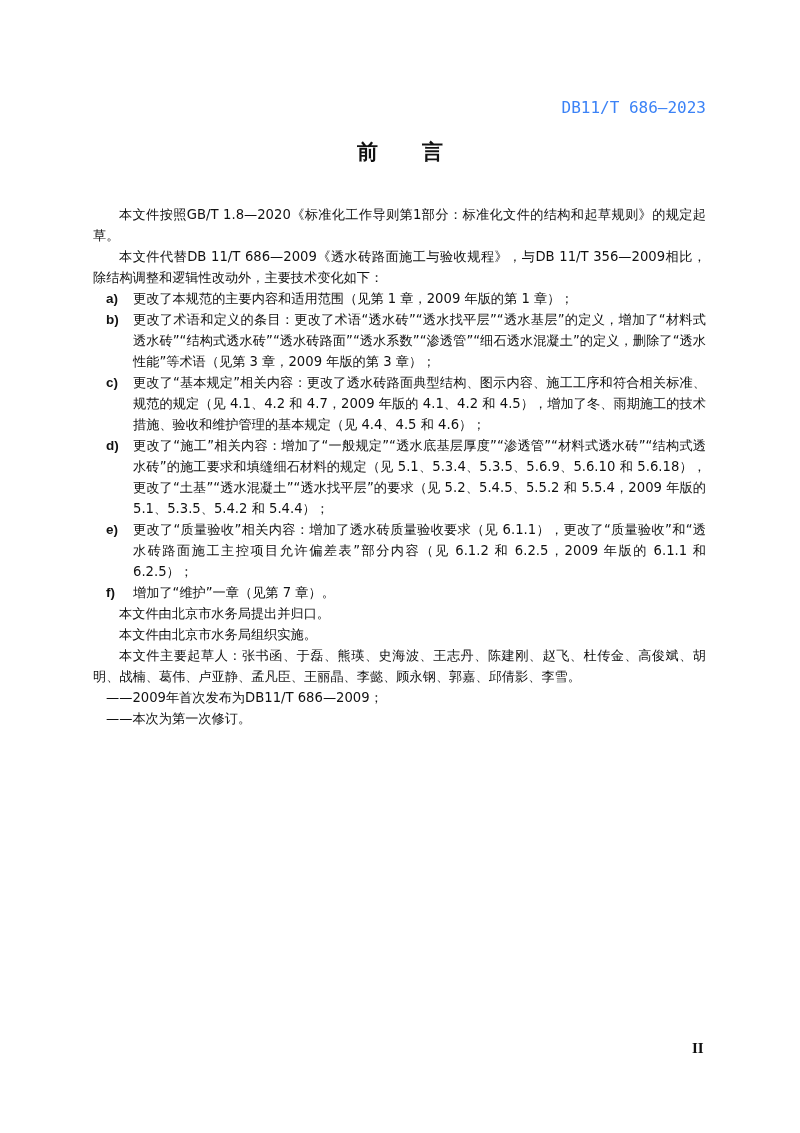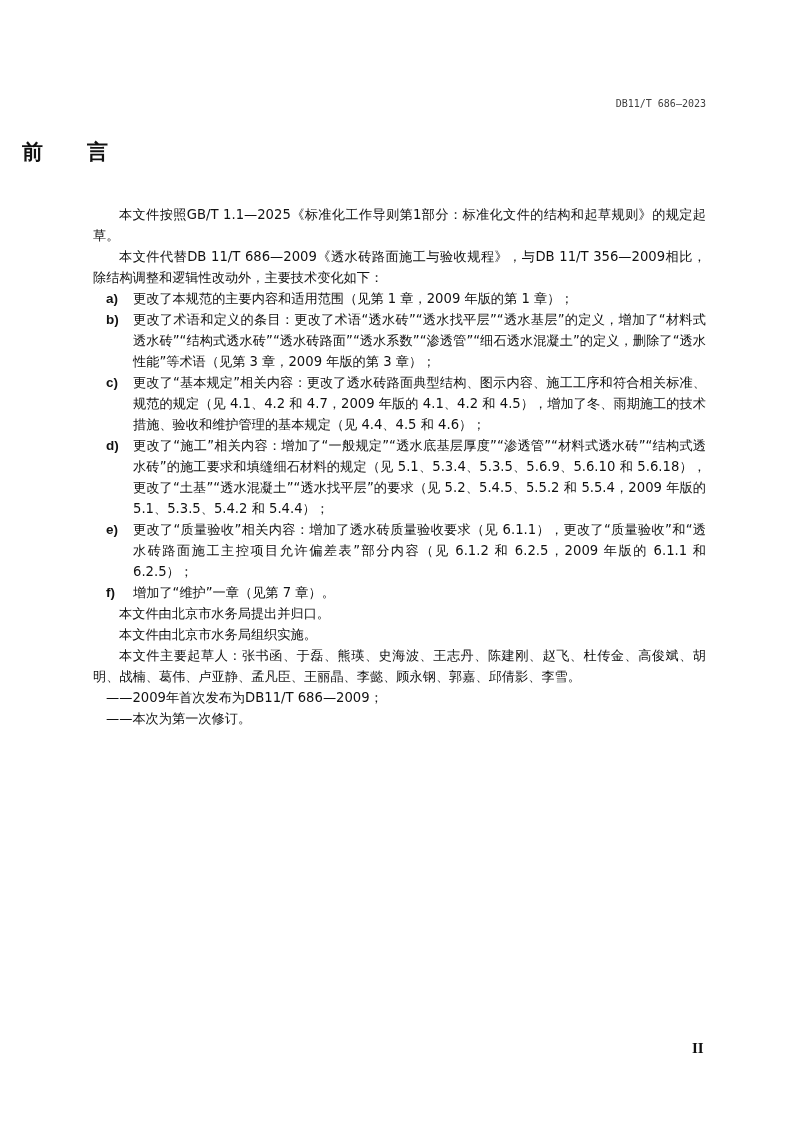--- a/index.html
+++ b/index.html
@@ -1,40 +1,40 @@
 <!DOCTYPE html>
 <html><head>
 <meta charset="utf-8">
 <style>
   html, body { margin: 0; padding: 0; background: #ffffff; }
   body { width: 800px; height: 1133px; position: relative; overflow: hidden;
          font-family: "DejaVu Sans", "Liberation Sans", sans-serif; color: #111; }
   .header-code { position: absolute; top: 98px; right: 94px; font-family: "DejaVu Sans Mono", "Liberation Mono", monospace;
-                 font-size: 10px; letter-spacing: 0px; color: #404040; margin-left: 13px; }
-  .title { position: absolute; top: 138px; left: 0; width: 800px; text-align: left;
+                 font-size: 16px; letter-spacing: 0px; color: #3b82f6; margin-left: 13px; }
+  .title { position: absolute; top: 138px; left: 0; width: 800px; text-align: center;
            font-size: 21px; font-weight: bold; letter-spacing: 0; color: #111; }
   .title span { display: inline-block; margin: 0 22px; }
   .body { position: absolute; top: 204px; left: 93px; width: 613px; font-size: 13.2px; line-height: 21px; }
   .p { text-indent: 26px; margin: 0; text-align: justify; }
   .li { position: relative; padding-left: 40px; margin: 0; text-align: justify; }
   .li .mk { position: absolute; left: 13px; top: 0; font-family: "Liberation Sans", sans-serif; font-weight: bold; font-size: 13.5px; }
   .dash { margin: 0; text-indent: 13px; }
   .page-num { position: absolute; top: 1040px; left: 692px; font-size: 15px; font-weight: bold; font-family: "Liberation Serif", serif; }
 </style>
 </head>
 <body>
 
 <div class="header-code">DB11/T 686—2023</div>
 
 <div class="title">
   <span>前</span><span>言</span>
 </div>
 
 <div class="body">
-  <p class="p">本文件按照GB/T 1.1—2025《标准化工作导则第1部分：标准化文件的结构和起草规则》的规定起草。</p>
+  <p class="p">本文件按照GB/T 1.8—2020《标准化工作导则第1部分：标准化文件的结构和起草规则》的规定起草。</p>
   <p class="p">本文件代替DB 11/T 686—2009《透水砖路面施工与验收规程》，与DB 11/T 356—2009相比，除结构调整和逻辑性改动外，主要技术变化如下：</p>
 
   <div>
     <p class="li"><span class="mk">a)</span><span>更改了本规范的主要内容和适用范围（见第 1 章，2009 年版的第 1 章）；</span></p>
     <p class="li"><span class="mk">b)</span><span>更改了术语和定义的条目：更改了术语“透水砖”“透水找平层”“透水基层”的定义，增加了“材料式透水砖”“结构式透水砖”“透水砖路面”“透水系数”“渗透管”“细石透水混凝土”的定义，删除了“透水性能”等术语（见第 3 章，2009 年版的第 3 章）；</span></p>
     <p class="li"><span class="mk">c)</span><span>更改了“基本规定”相关内容：更改了透水砖路面典型结构、图示内容、施工工序和符合相关标准、规范的规定（见 4.1、4.2 和 4.7，2009 年版的 4.1、4.2 和 4.5），增加了冬、雨期施工的技术措施、验收和维护管理的基本规定（见 4.4、4.5 和 4.6）；</span></p>
     <p class="li"><span class="mk">d)</span><span>更改了“施工”相关内容：增加了“一般规定”“透水底基层厚度”“渗透管”“材料式透水砖”“结构式透水砖”的施工要求和填缝细石材料的规定（见 5.1、5.3.4、5.3.5、5.6.9、5.6.10 和 5.6.18），更改了“土基”“透水混凝土”“透水找平层”的要求（见 5.2、5.4.5、5.5.2 和 5.5.4，2009 年版的 5.1、5.3.5、5.4.2 和 5.4.4）；</span></p>
     <p class="li"><span class="mk">e)</span><span>更改了“质量验收”相关内容：增加了透水砖质量验收要求（见 6.1.1），更改了“质量验收”和“透水砖路面施工主控项目允许偏差表”部分内容（见 6.1.2 和 6.2.5，2009 年版的 6.1.1 和 6.2.5）；</span></p>
     <p class="li"><span class="mk">f)</span><span>增加了“维护”一章（见第 7 章）。</span></p>
   </div>

